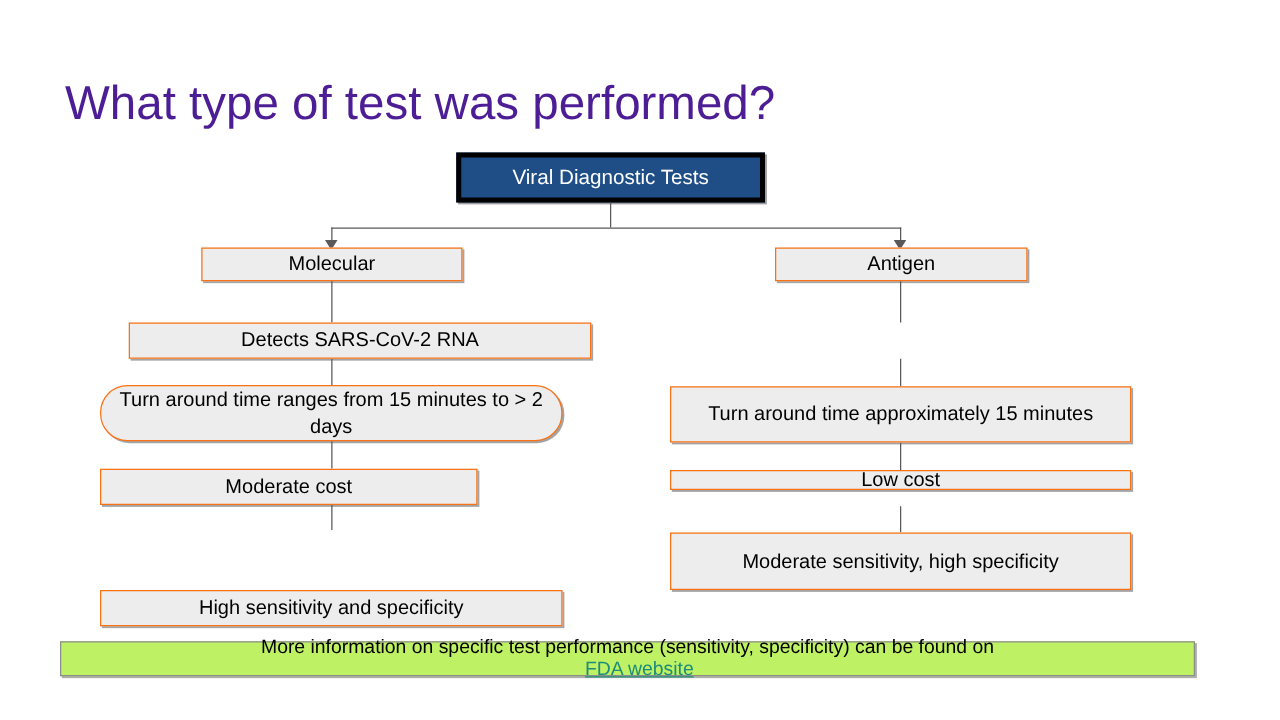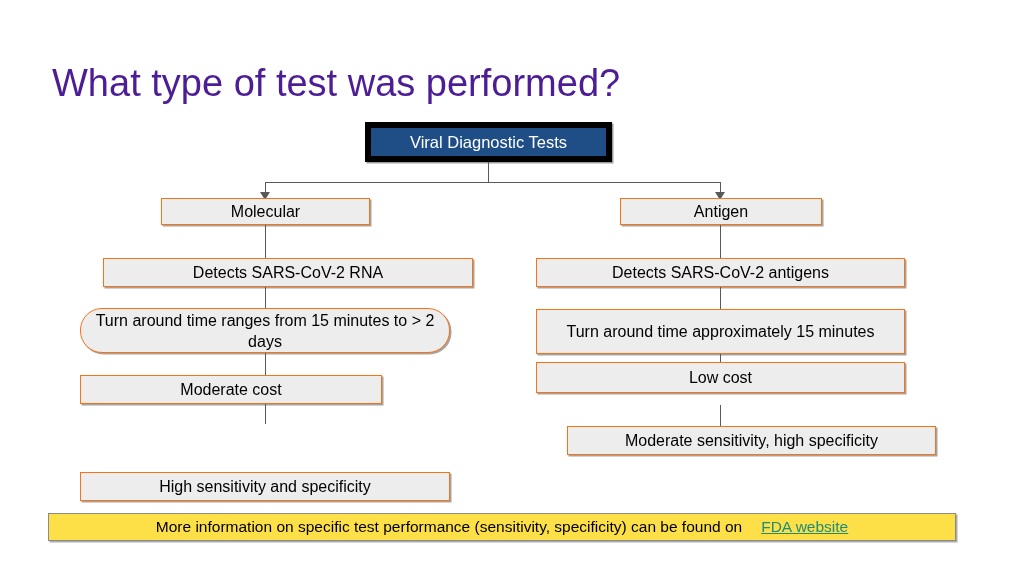--- a/index.html
+++ b/index.html
@@ -45,21 +45,21 @@
     align-items: center;
     justify-content: center;
     text-align: center;
     font-size: 16px;
     line-height: 21px;
     color: #000000;
     padding: 2px 6px;
   }
   .fbox.root {
     background: #1f4e87;
-    border: 6px solid #000000;
+    border: 4px solid #000000;
     color: #ffffff;
     font-size: 16.5px;
     box-shadow: 1.5px 1.5px 0 rgba(60,60,60,0.5);
   }
 
   
   .vline {
     position: absolute;
     width: 1px;
     background: #595959;
@@ -79,29 +79,30 @@
   }
 
   
   #footer-banner {
     position: absolute;
     left: 48px;
     top: 513px;
     width: 908px;
     height: 28px;
     box-sizing: border-box;
-    background: #fde047;
+    background: #bef264;
     border: 1px solid #8c8c8c;
     box-shadow: 1.5px 1.5px 0 rgba(90,90,90,0.5);
     display: flex;
     align-items: center;
     justify-content: center;
     font-size: 15.5px;
     color: #000000;
     white-space: nowrap;
+    flex-direction: column;
   }
   #footer-link {
     color: #1f8c7a;
     text-decoration: underline;
     margin-left: 19px;
     cursor: pointer;
   }
 </style>
 </head>
 <body>
@@ -151,33 +152,30 @@
 
   <div class="fbox" style="left:620px; top:198px; width:202px; height:27px;">
     <span>Antigen</span>
   </div>
 
   <div class="vline" style="left:720px; top:225px; height:33px;"></div>
   <div class="vline" style="left:720px; top:287px; height:22px;"></div>
   <div class="vline" style="left:720px; top:354px; height:22px;"></div>
   <div class="vline" style="left:720px; top:405px; height:21px;"></div>
 
-  <div class="fbox" style="left:536px; top:258px; width:369px; height:29px;">
-    <span>Detects SARS-CoV-2 antigens</span>
-  </div>
 
   <div class="fbox" style="left:536px; top:309px; width:369px; height:45px;">
     <span>Turn around time approximately 15 minutes</span>
   </div>
 
-  <div class="fbox" style="left:536px; top:362px; width:369px; height:31px;">
+  <div class="fbox" style="left:536px; top:376px; width:369px; height:16px;">
     <span>Low cost</span>
   </div>
 
-  <div class="fbox" style="left:567px; top:426px; width:369px; height:29px;">
+  <div class="fbox" style="left:536px; top:426px; width:369px; height:46px;">
     <span>Moderate sensitivity, high specificity</span>
   </div>
 
   <div id="footer-banner">
     <span>More information on specific test performance (sensitivity, specificity) can be found on</span>
     <span id="footer-link">FDA website</span>
   </div>
 
 </div>
 

